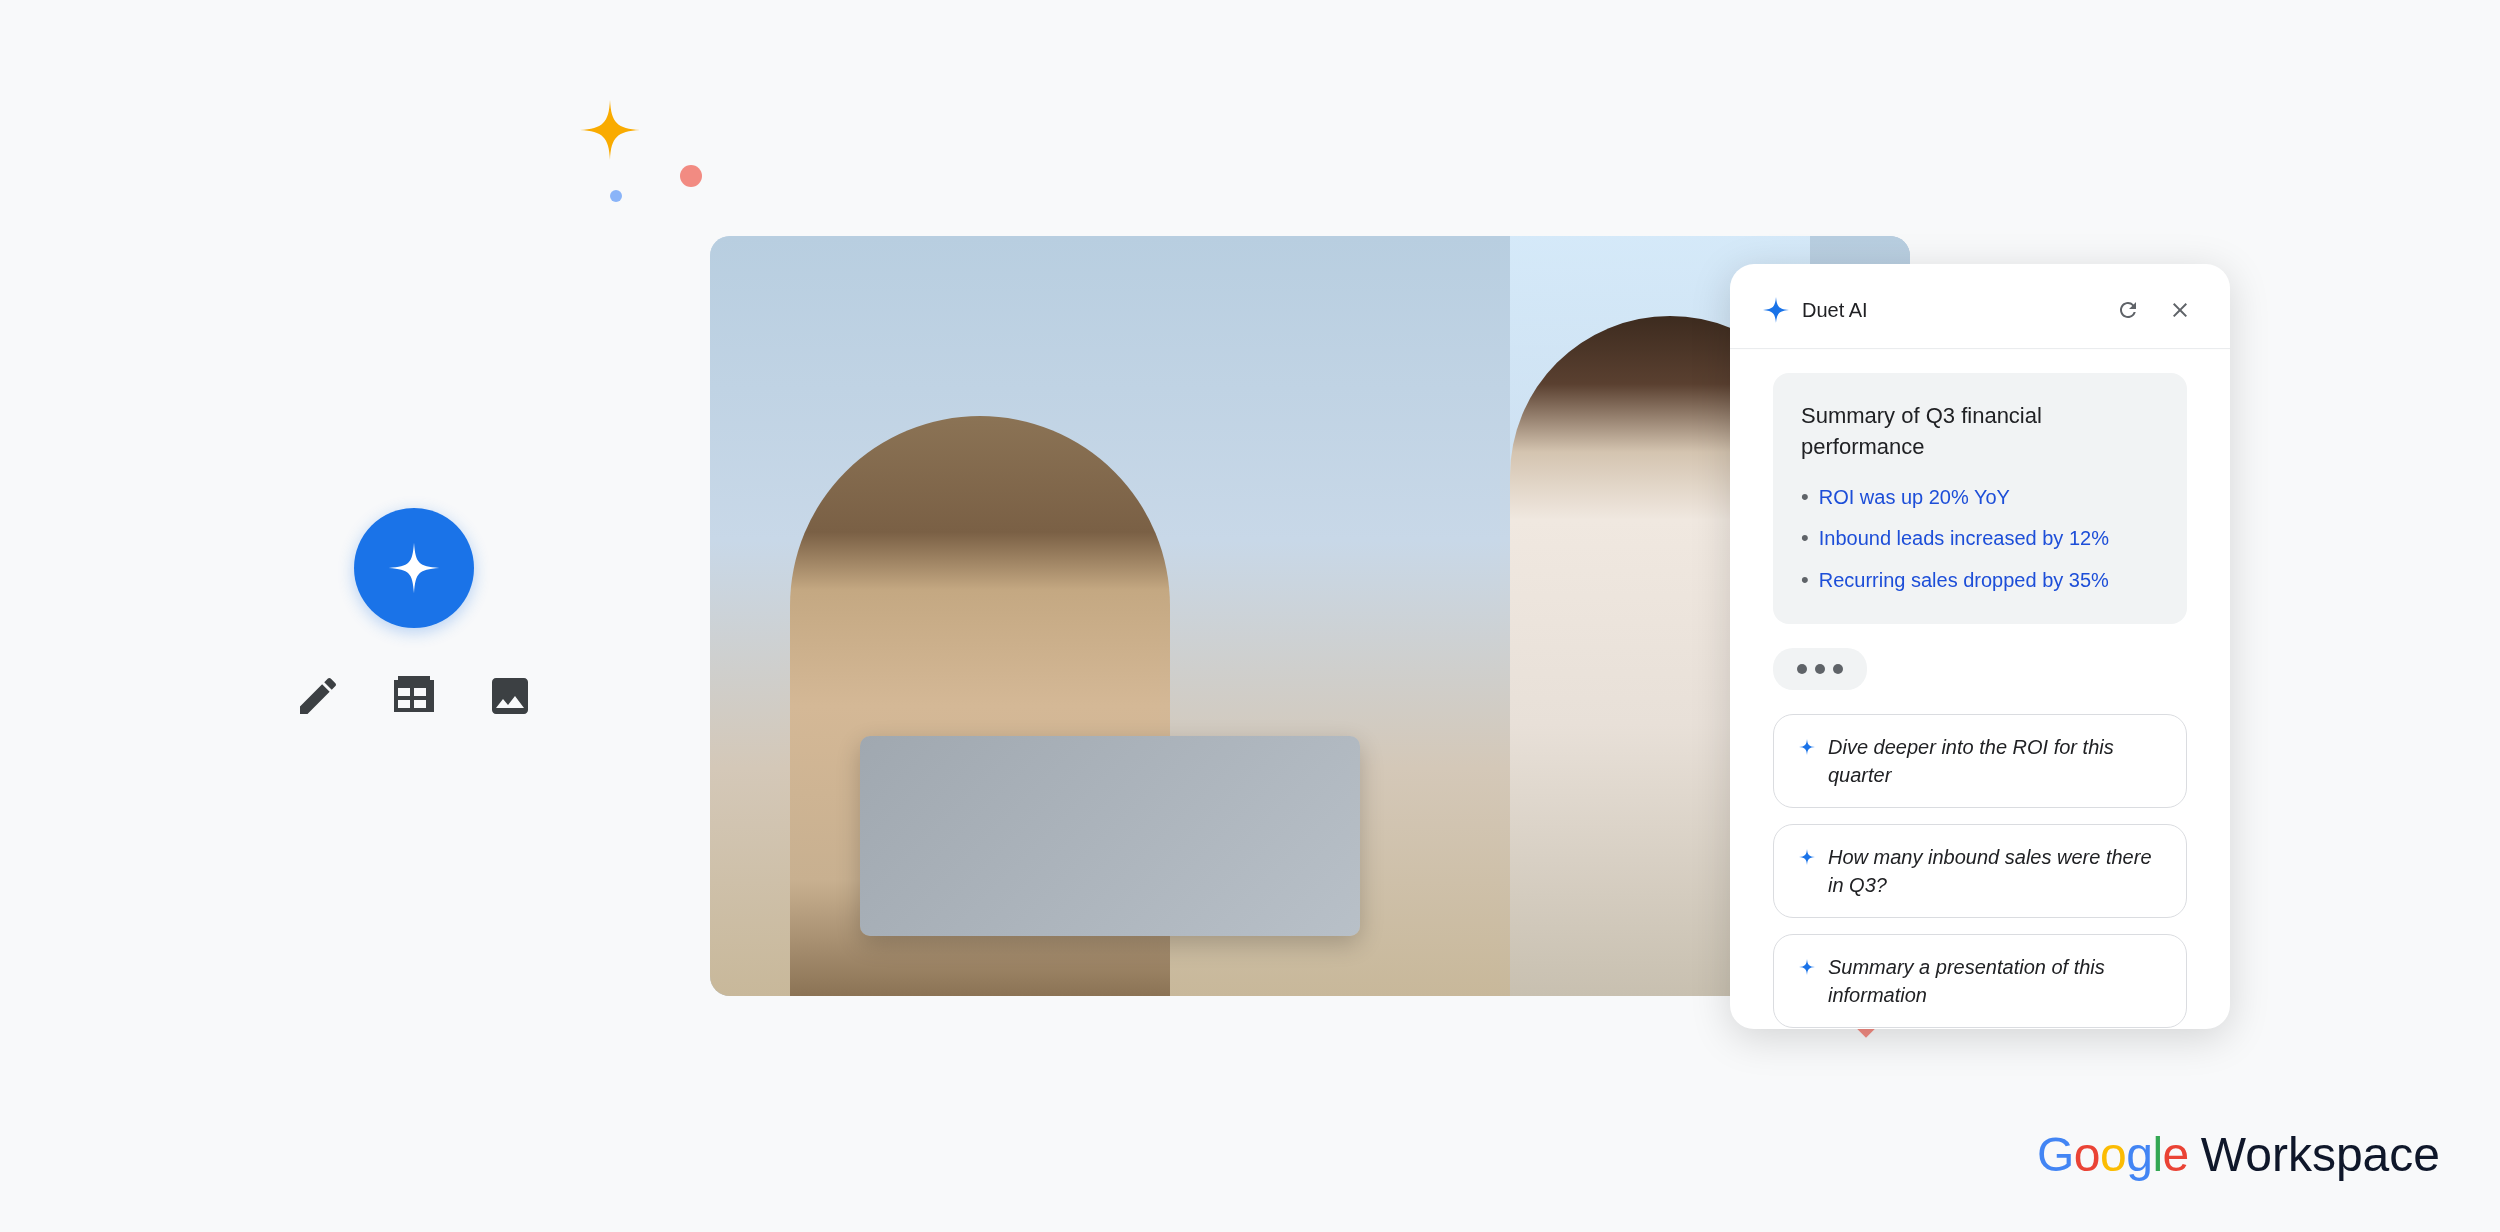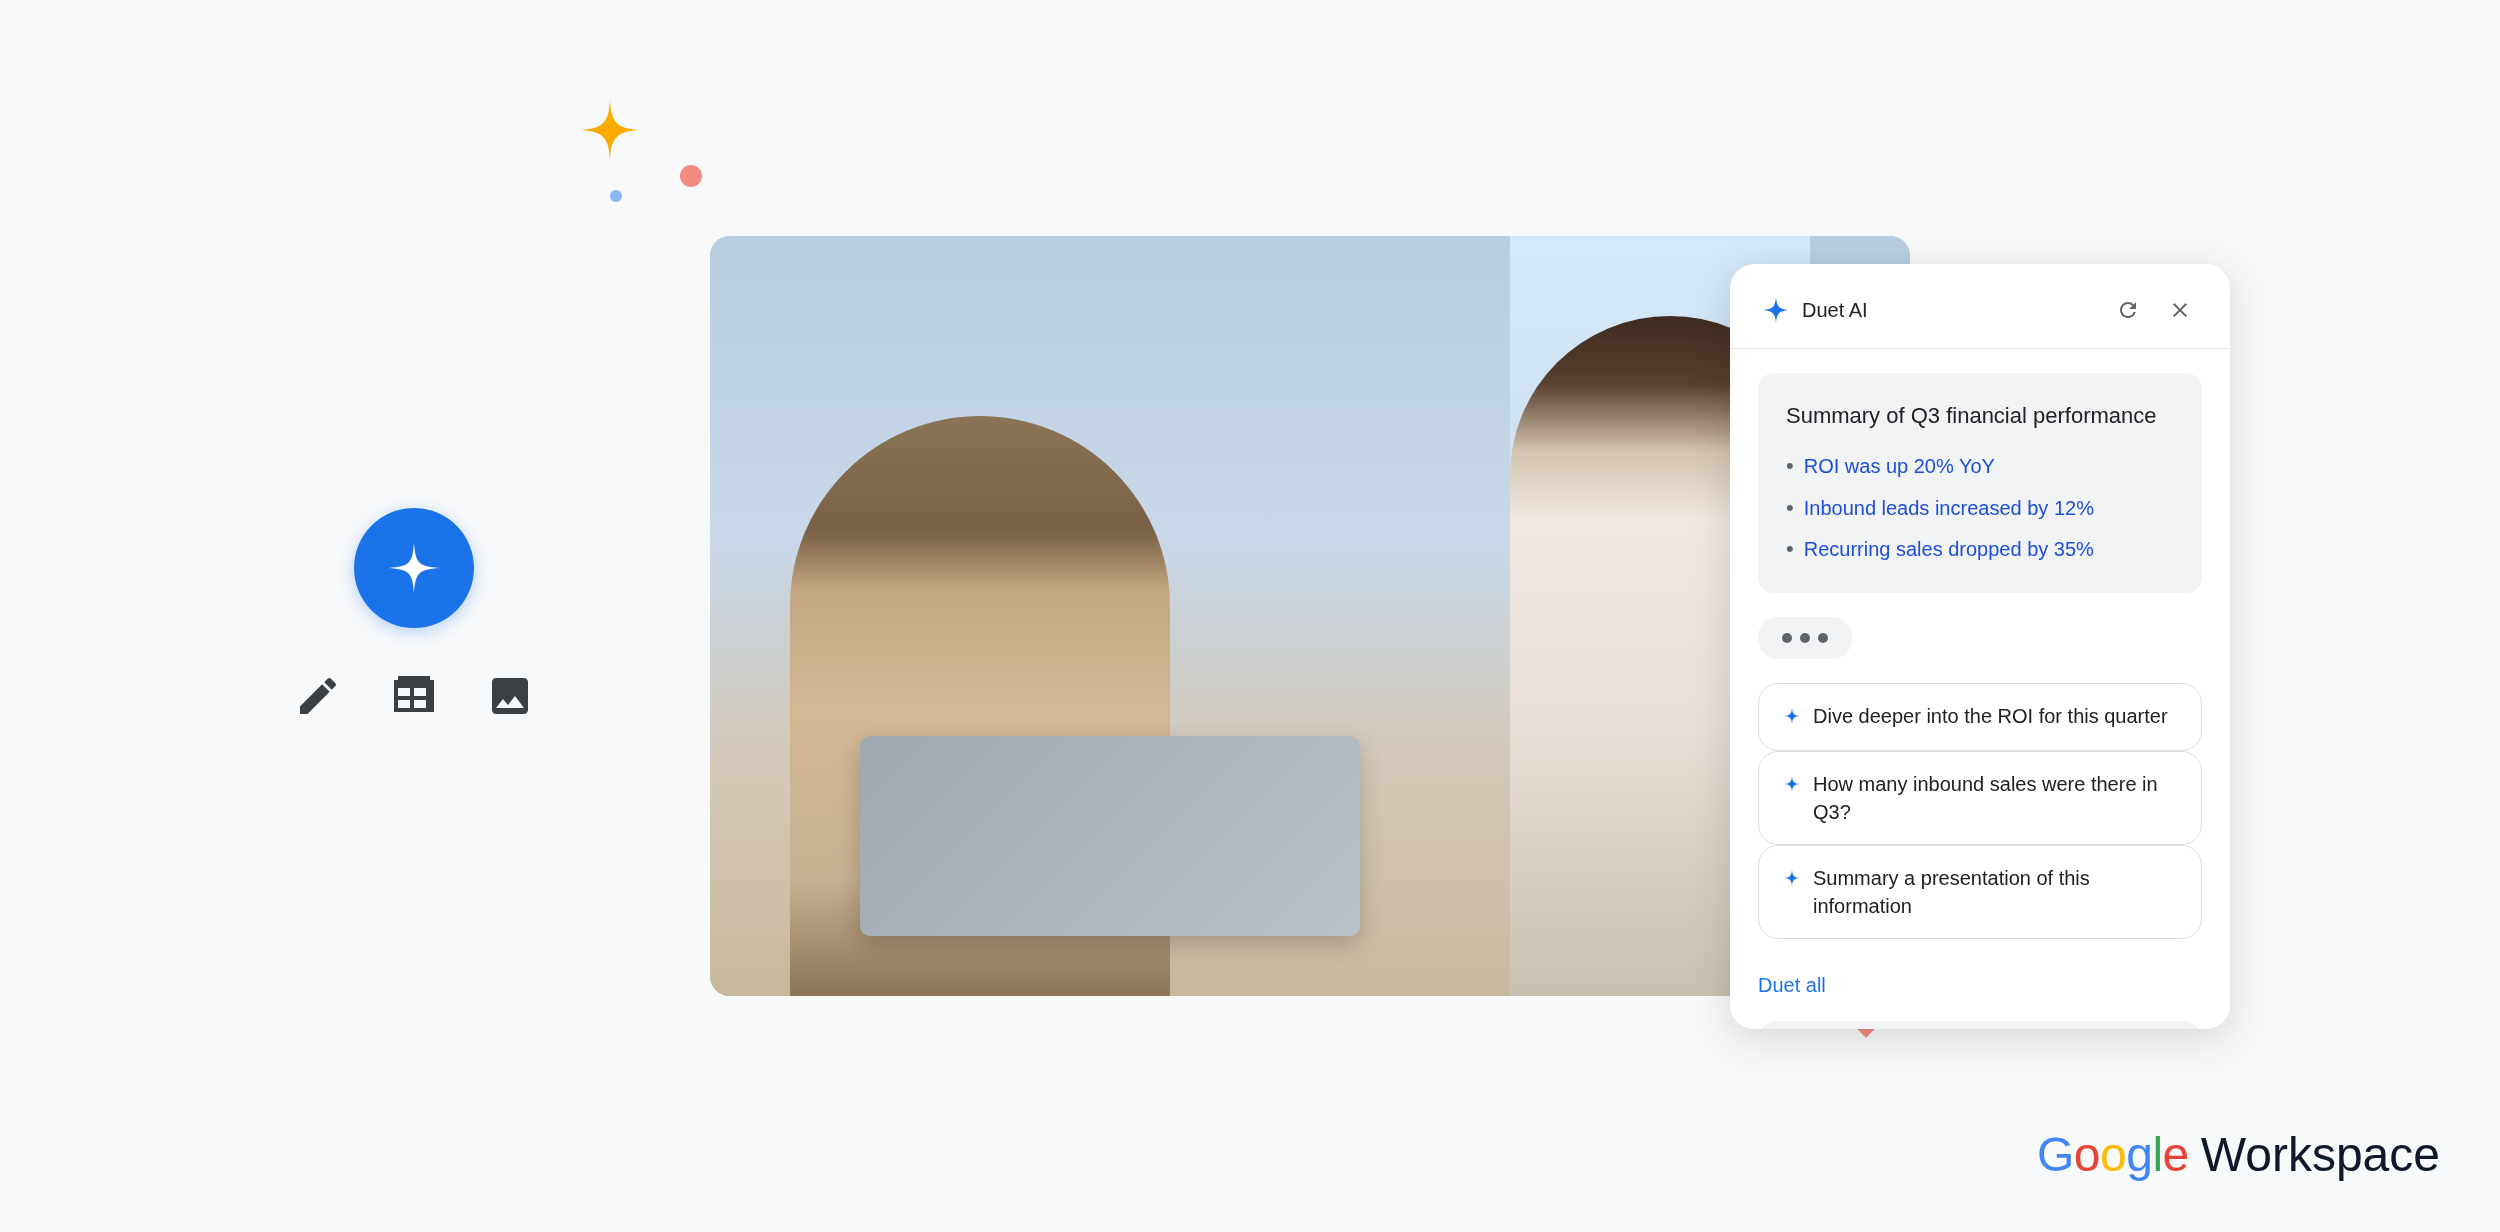--- a/index.html
+++ b/index.html
@@ -240,21 +240,21 @@
       height: 36px;
       display: flex;
       align-items: center;
       justify-content: center;
       cursor: pointer;
       border-radius: 50%;
       color: #5F6368;
     }
 
     .panel-body {
-      padding: 24px 28px;
+      padding: 24px 43px;
       max-height: 680px;
       overflow-y: auto;
     }
 
     
     .summary-card {
       background: #f1f3f4;
       border-radius: 16px;
       padding: 28px;
       margin-bottom: 24px;
@@ -307,21 +307,23 @@
       width: 10px;
       height: 10px;
       border-radius: 50%;
       background: #5F6368;
     }
 
     
     .suggestions-section {
       display: flex;
       flex-direction: column;
+      gap: 16px;
       margin-bottom: 35px;
+      font-style: italic;
     }
 
     .suggestion-chip {
       background: white;
       border: 1.5px solid #dadce0;
       border-radius: 20px;
       padding: 18px 24px;
       font-size: 20px;
       color: #202124;
       cursor: pointer;

